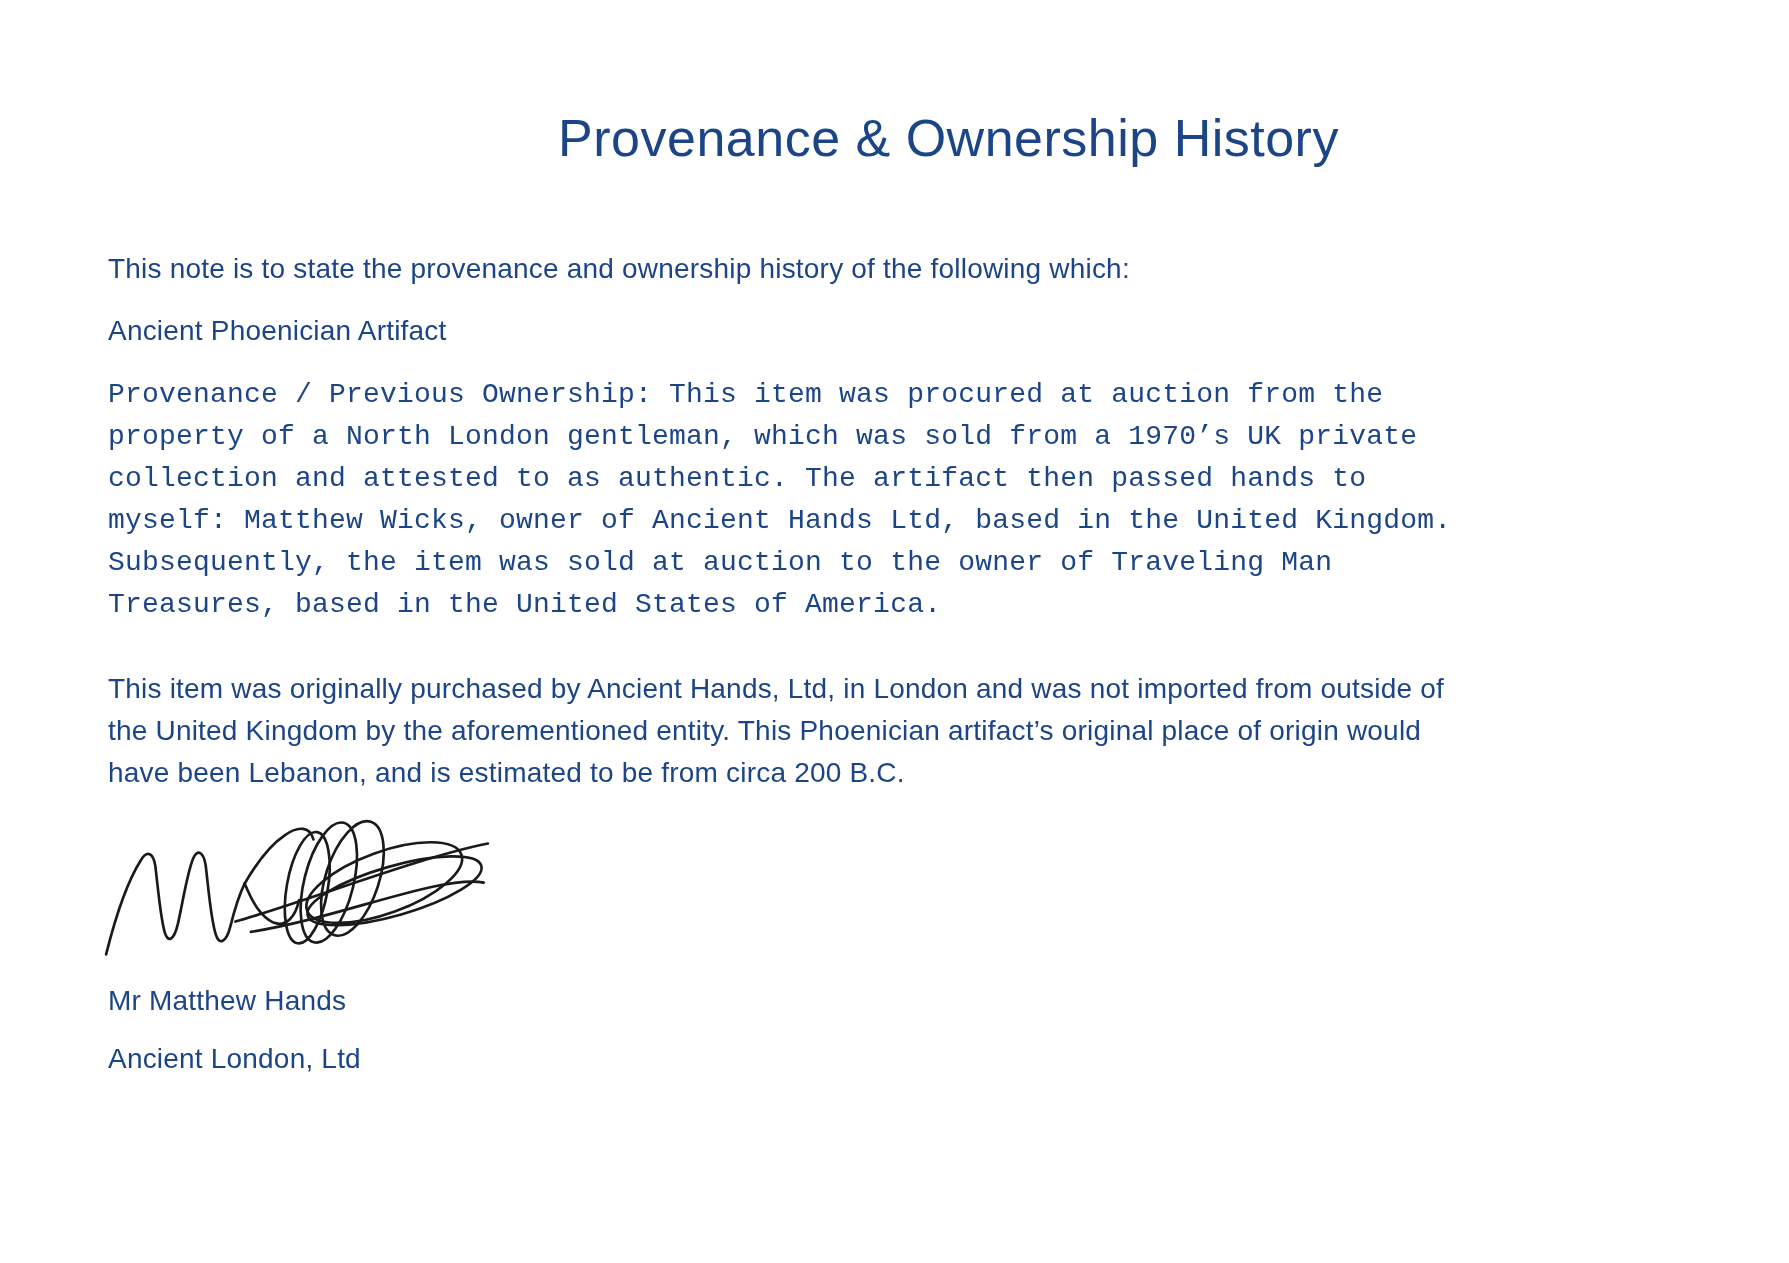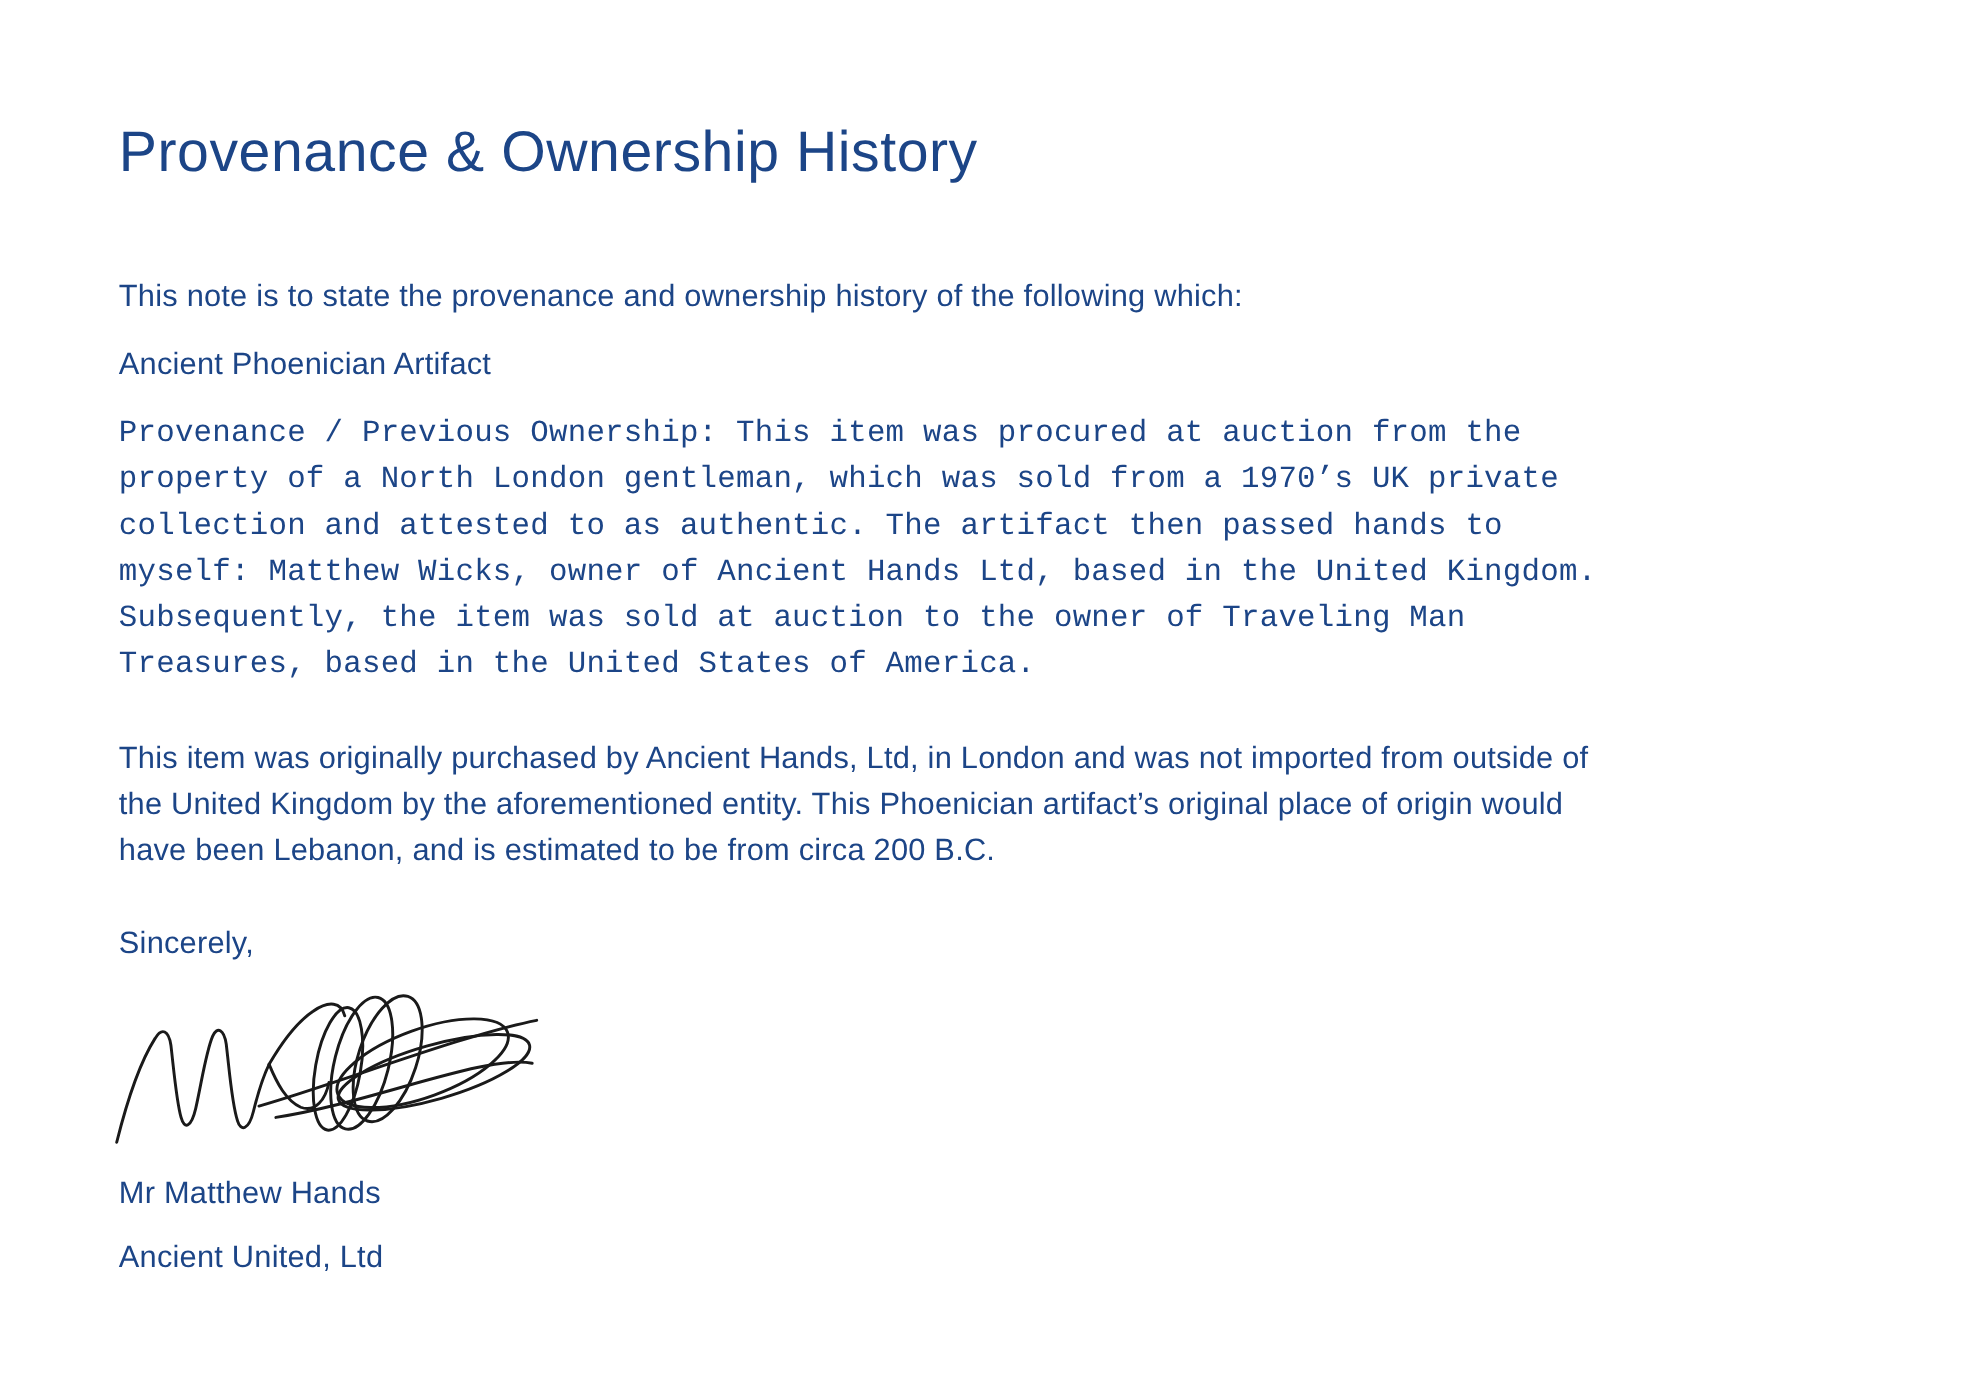--- a/index.html
+++ b/index.html
@@ -17,21 +17,21 @@
     overflow: hidden;
     box-sizing: border-box;
     padding: 0 0 0 108px;
   }
   .content {
     width: 1350px;
   }
   .doc-title {
     margin: 0;
     padding-top: 108px;
-    text-align: left;
+    text-align: center;
     font-size: 52px;
     font-weight: 400;
     letter-spacing: 0.5px;
     color: var(--color-title, #1c4587);
   }
   .para {
     margin: 0;
     font-size: 28px;
     line-height: 1.5;
     letter-spacing: 0.2px;
@@ -64,21 +64,20 @@
 
   <div class="content">
     <p class="para intro">This note is to state the provenance and ownership history of the following which:</p>
 
     <p class="para item-name">Ancient Phoenician Artifact</p>
 
     <p class="para provenance">Provenance / Previous Ownership: This item was procured at auction from the property of a North London gentleman, which was sold from a 1970’s UK private collection and attested to as authentic. The artifact then passed hands to myself: Matthew Wicks, owner of Ancient Hands Ltd, based in the United Kingdom. Subsequently, the item was sold at auction to the owner of Traveling Man Treasures, based in the United States of America.</p>
 
     <p class="para origin">This item was originally purchased by Ancient Hands, Ltd, in London and was not imported from outside of the United Kingdom by the aforementioned entity. This Phoenician artifact’s original place of origin would have been Lebanon, and is estimated to be from circa 200 B.C.</p>
 
-    <p class="para closing">Sincerely,</p>
 
     <div class="signature-wrap">
       <svg viewBox="0 0 380 155" fill="none" stroke="currentColor" stroke-width="2.6" stroke-linecap="round" stroke-linejoin="round">
 
         <path d="M 4,150 C 12,118 24,80 38,58 C 44,48 50,51 52,64
                  C 55,90 57,114 61,128 C 64,139 70,137 74,120
                  C 79,98 83,70 89,56 C 93,47 99,50 101,63
                  C 104,88 106,116 111,131 C 114,141 121,139 125,123
                  C 129,107 133,93 139,81"></path>
 
@@ -93,15 +92,15 @@
         <ellipse cx="275" cy="80" rx="80" ry="30" transform="rotate(-20 275 80)"></ellipse>
         <ellipse cx="285" cy="88" rx="88" ry="24" transform="rotate(-16 285 88)"></ellipse>
 
         <path d="M 130,118 C 200,98 310,55 376,42"></path>
         <path d="M 145,128 C 230,115 330,72 372,80"></path>
       </svg>
     </div>
 
     <p class="para signer-name">Mr Matthew Hands</p>
 
-    <p class="para signer-company">Ancient United, Ltd</p>
+    <p class="para signer-company">Ancient London, Ltd</p>
   </div>
 </div>
 
 </body></html>

